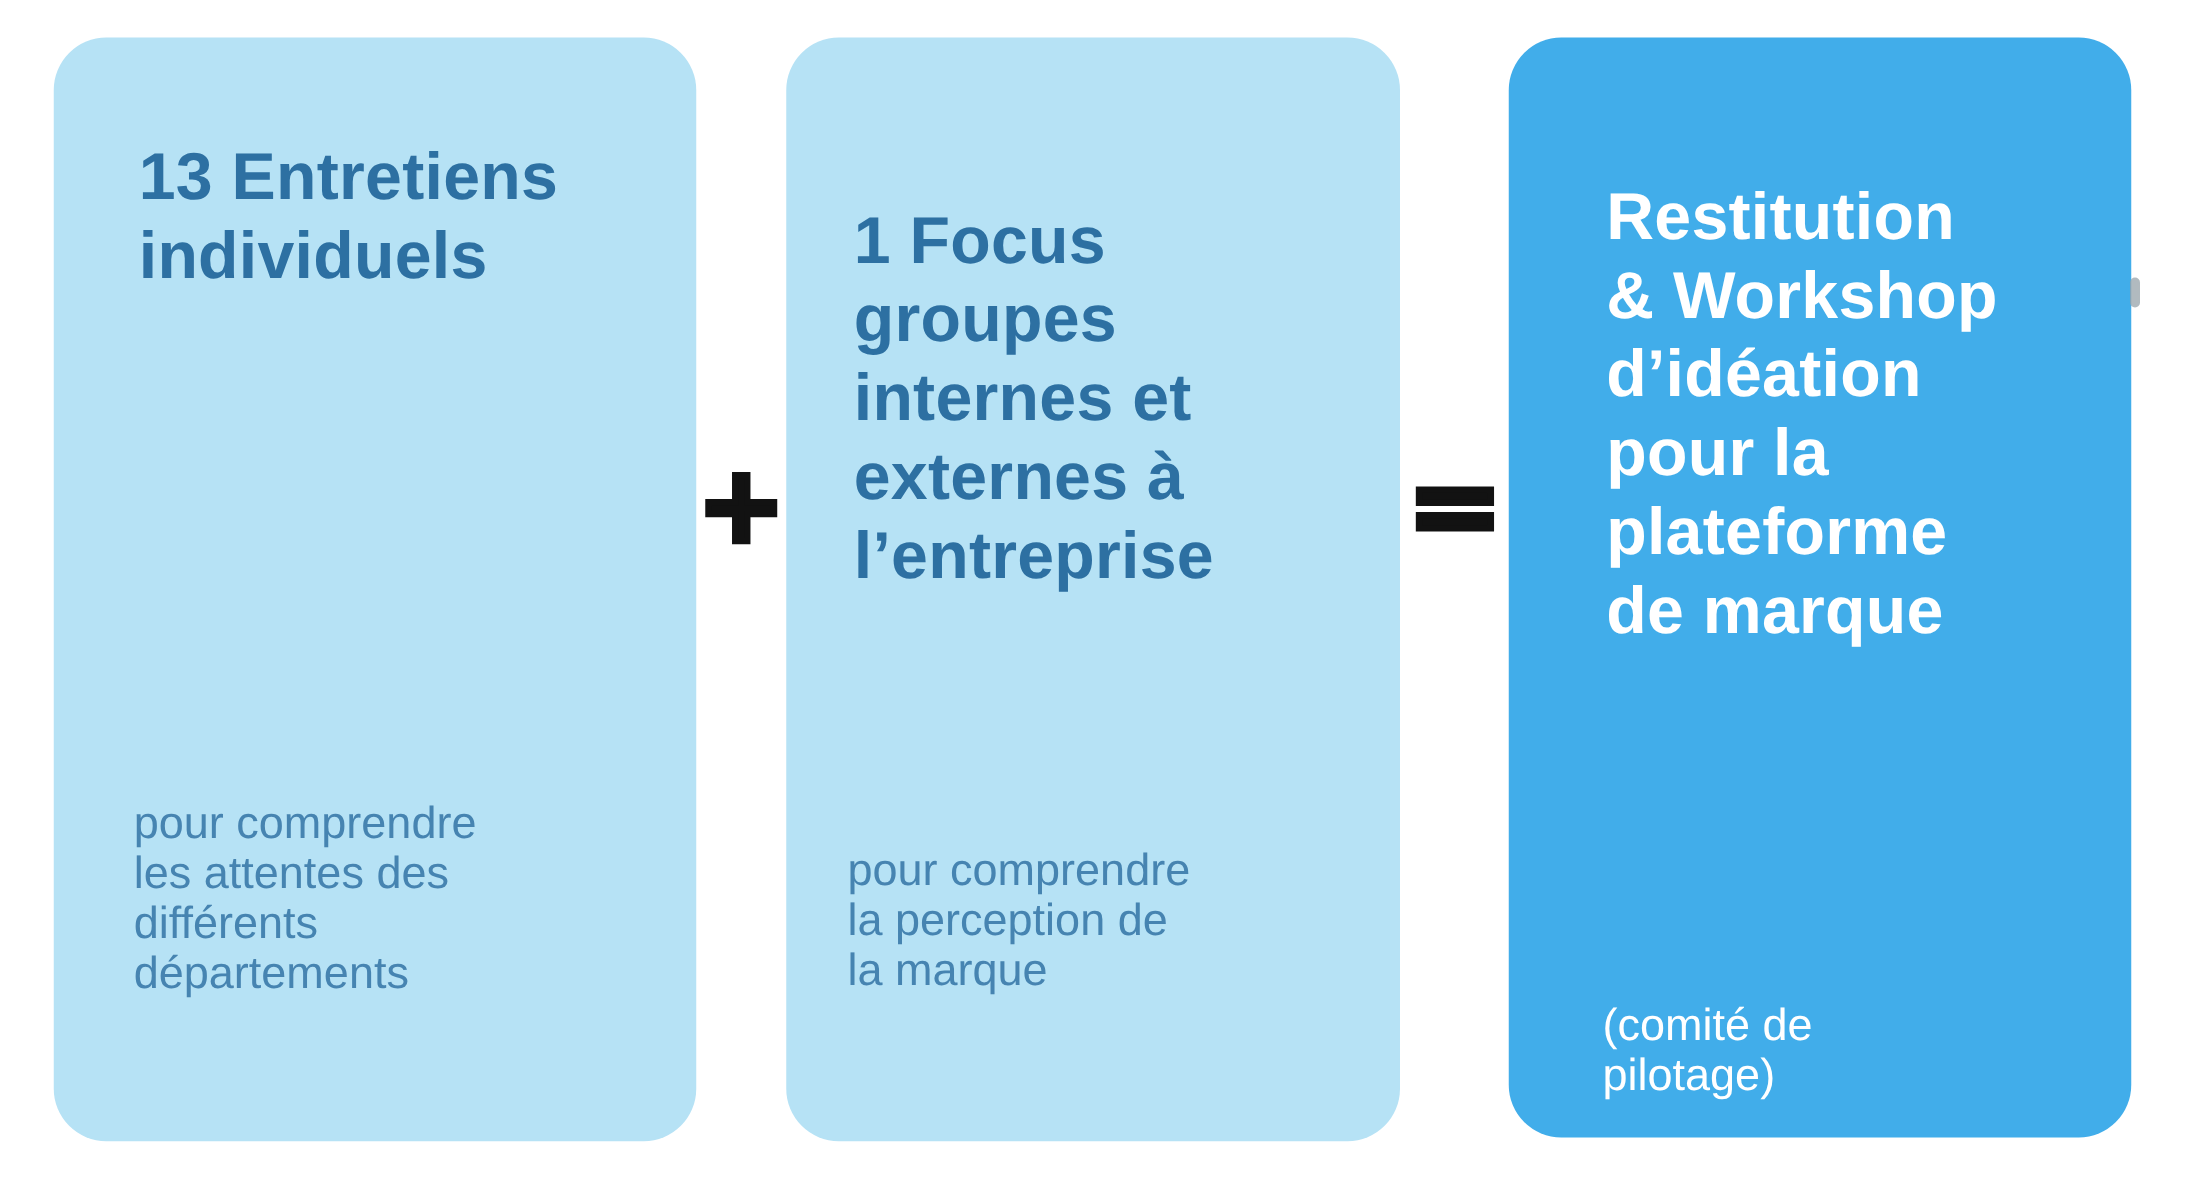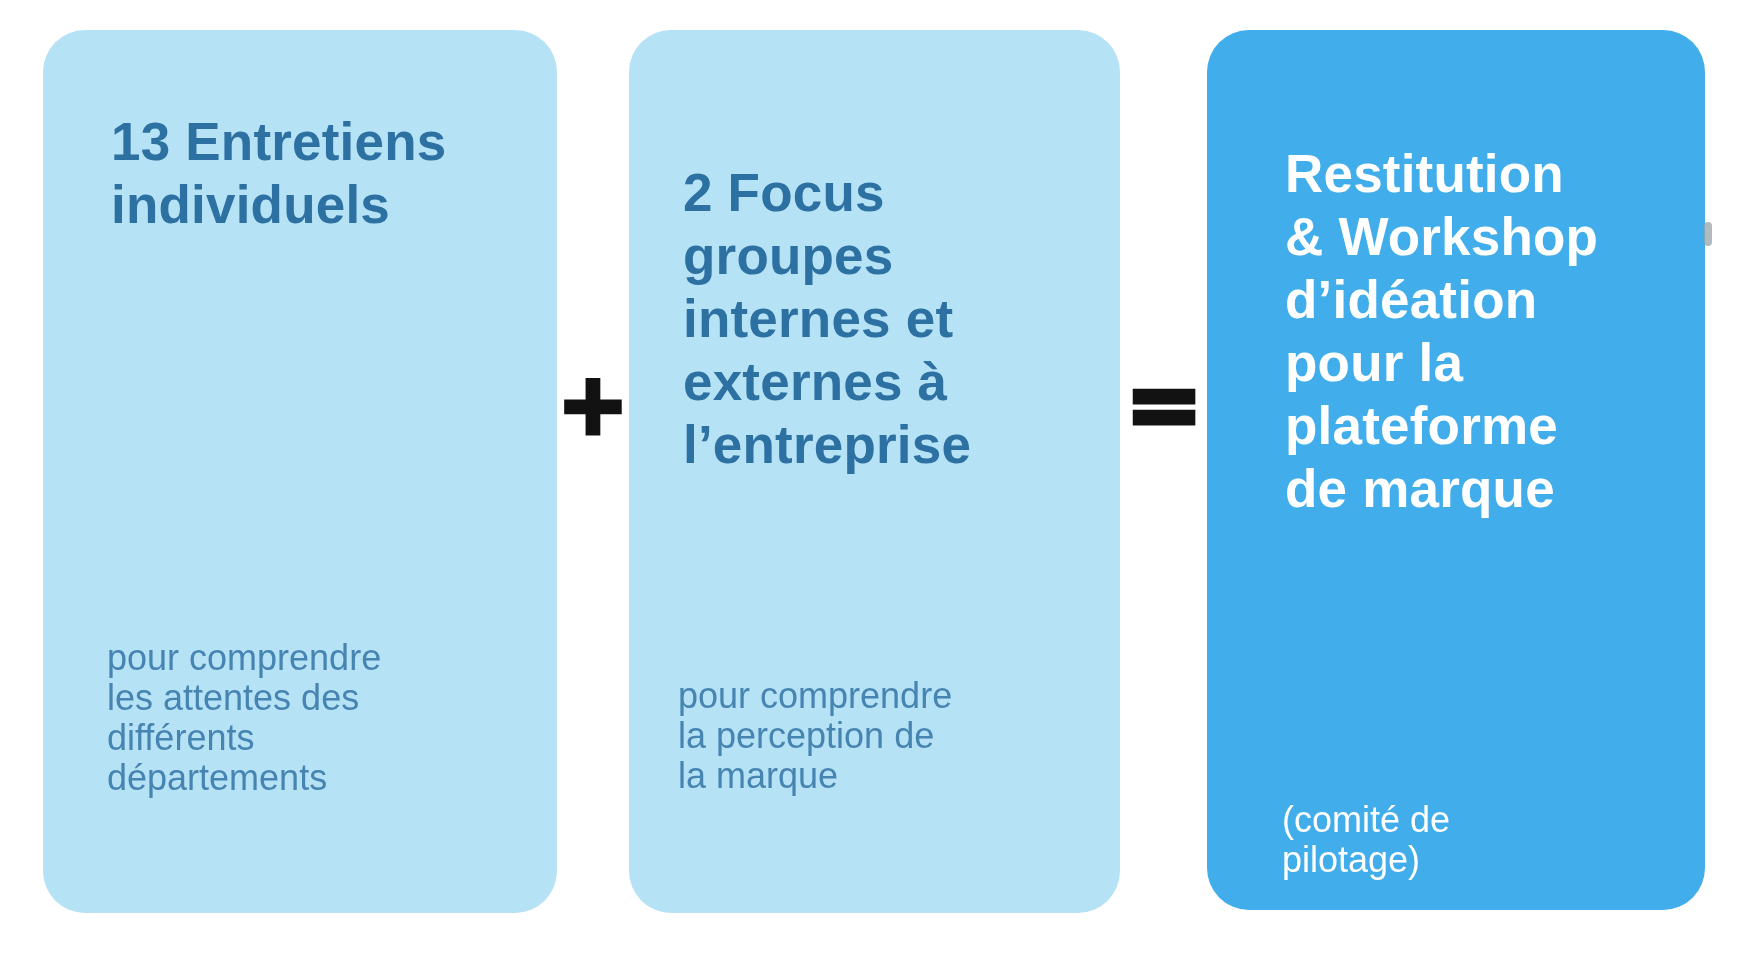--- a/index.html
+++ b/index.html
@@ -88,21 +88,21 @@
 les attentes des
 différents
 départements</p>
   </section>
 
   <div class="operator plus">
     <span>+</span>
   </div>
 
   <section class="card light card-2">
-    <h2 class="card-title">2 Focus
+    <h2 class="card-title">1 Focus
 groupes
 internes et
 externes à
 l’entreprise</h2>
     <p class="card-body">pour comprendre
 la perception de
 la marque</p>
   </section>
 
   <div class="operator equals">

